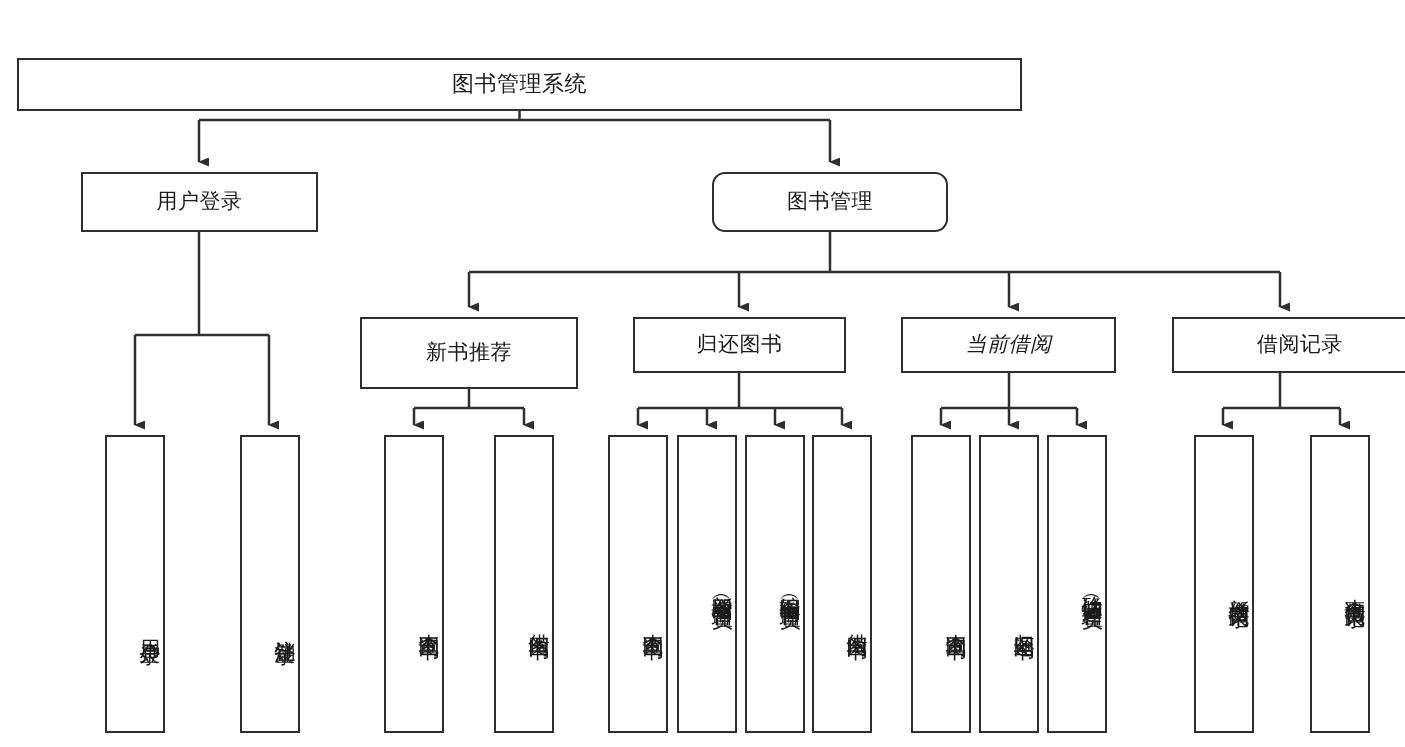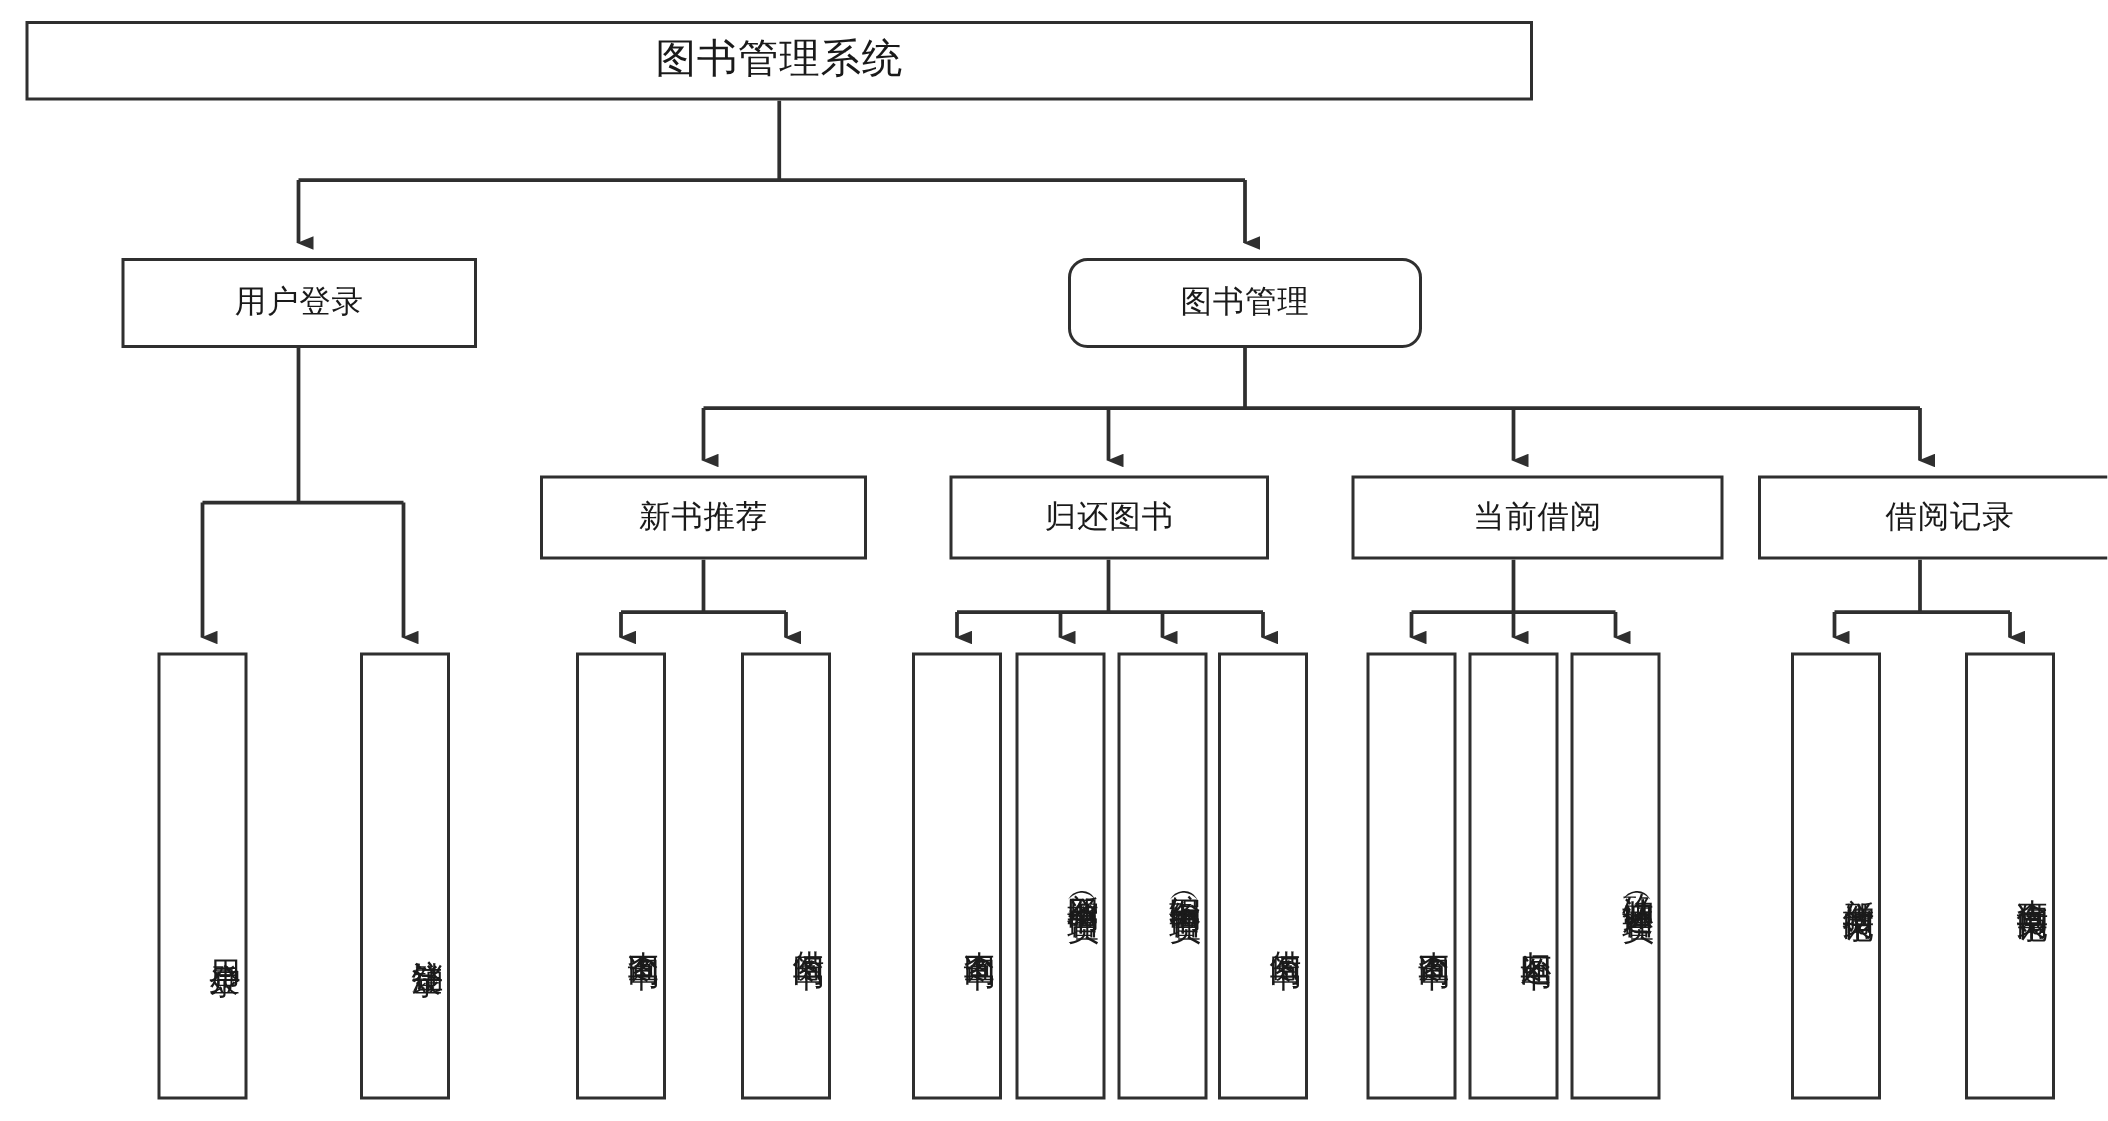--- a/index.html
+++ b/index.html
@@ -35,21 +35,22 @@
     justify-content: center;
     color: #1a1a1a;
   }
   .node-h {
     font-size: 21px;
     letter-spacing: 0.5px;
     line-height: 1.2;
     white-space: nowrap;
   }
   .node-root {
-    font-size: 27px;
+    font-size: 22px;
+    margin-top: 44px;
   }
   .node-v {
     writing-mode: vertical-rl;
     text-orientation: upright;
     font-size: 21px;
     letter-spacing: 2px;
     line-height: 1.25;
     padding-top: 8px;
     align-items: flex-start;
     justify-content: center;
@@ -132,27 +133,27 @@
     <span>图书管理系统</span>
   </div>
 
   <div class="node node-h" style="left:81px; top:172px; width:237px; height:60px;">
     <span>用户登录</span>
   </div>
   <div class="node node-h" style="left:712px; top:172px; width:236px; height:60px;border-radius:13px;">
     <span>图书管理</span>
   </div>
 
-  <div class="node node-h" style="left:360px; top:317px; width:218px; height:56px;">
+  <div class="node node-h" style="left:360px; top:317px; width:218px; height:72px;">
     <span>新书推荐</span>
   </div>
   <div class="node node-h" style="left:633px; top:317px; width:213px; height:56px;">
     <span>归还图书</span>
   </div>
-  <div class="node node-h" style="left:901px; top:317px; width:248px; height:56px;">
+  <div class="node node-h" style="left:901px; top:317px; width:215px; height:56px;font-style:italic;">
     <span>当前借阅</span>
   </div>
   <div class="node node-h" style="left:1172px; top:317px; width:256px; height:56px;">
     <span>借阅记录</span>
   </div>
 
   <div class="node node-v pad-low" style="left:105px; top:435px; width:60px; height:298px;">
     <span>用户登录</span>
   </div>
   <div class="node node-v pad-low" style="left:240px; top:435px; width:60px; height:298px;">

